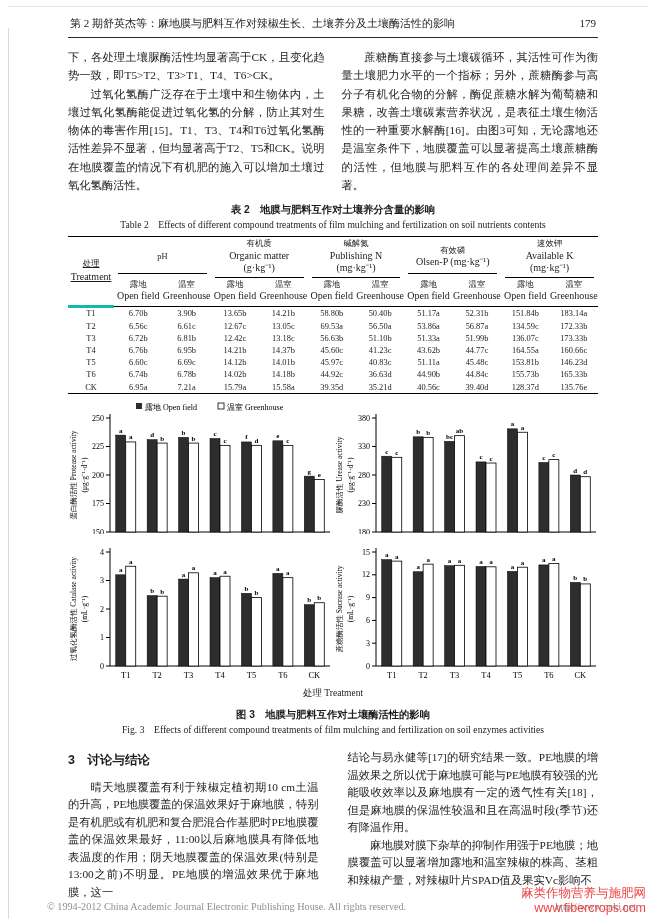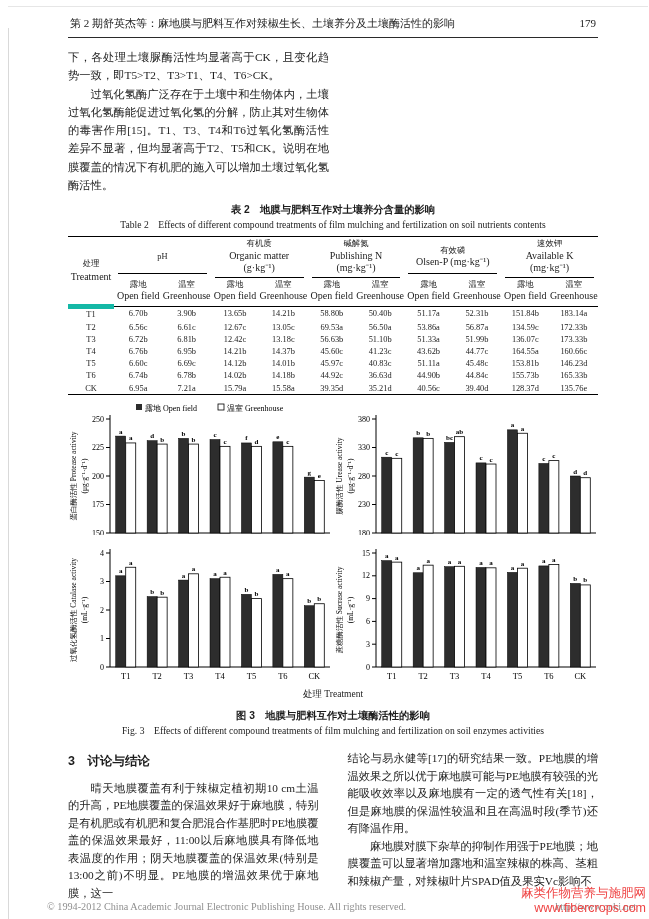--- a/index.html
+++ b/index.html
@@ -22,21 +22,21 @@
                   font-size:10.3px;text-align:center;margin-top:9px;}
   .tbl-caption-en{font-size:9.6px;text-align:center;margin-top:2px;margin-bottom:4px;}
   table.soil{width:100%;border-collapse:collapse;table-layout:fixed;
              border-top:1.5px solid #000;border-bottom:1.5px solid #000;
              font-size:8.4px;text-align:center;}
   table.soil th{font-weight:normal;padding:0;vertical-align:middle;}
   table.soil .gbox{display:flex;flex-direction:column;justify-content:center;
                    min-height:27px;margin:2px 4px 0 4px;border-bottom:0.8px solid #000;
                    padding-bottom:2px;line-height:1.25;}
   table.soil .sub-row th{border-bottom:1px solid #000;padding:2px 0 3px 0;line-height:1.25;}
-  table.soil th.treat{border-bottom:5px solid #14b8a6;line-height:1.3;}
+  table.soil th.treat{border-bottom:3px solid #14b8a6;line-height:1.3;text-decoration:underline;}
   table.soil td{padding:1.6px 0;}
   table.soil .en{font-size:10px;}
   
   .figure-grid{display:grid;grid-template-columns:1fr 1fr;justify-items:center;
                margin-top:6px;row-gap:0;}
   .chart-cell{line-height:0;}
   .fig-xlabel{text-align:center;font-size:9.5px;margin-top:1px;}
   .fig-caption-cn{font-family:"Liberation Sans", sans-serif;font-weight:bold;
                   font-size:10.3px;text-align:center;margin-top:8px;}
   .fig-caption-en{font-size:9.6px;text-align:center;margin-top:2px;}
@@ -68,20 +68,23 @@
     <div class="pg-header">
       <span>第 2 期</span>
       <span class="mid">舒英杰等：麻地膜与肥料互作对辣椒生长、土壤养分及土壤酶活性的影响</span>
       <span>179</span>
     </div>
 
     <div class="twocol">
       <div class="col">
         <p>下，各处理土壤脲酶活性均显著高于CK，且变化趋势一致，即T5&gt;T2、T3&gt;T1、T4、T6&gt;CK。</p>
         <p class="indent">过氧化氢酶广泛存在于土壤中和生物体内，土壤过氧化氢酶能促进过氧化氢的分解，防止其对生物体的毒害作用[15]。T1、T3、T4和T6过氧化氢酶活性差异不显著，但均显著高于T2、T5和CK。说明在地膜覆盖的情况下有机肥的施入可以增加土壤过氧化氢酶活性。</p>
+      </div>
+      <div class="col">
+        <p class="indent">蔗糖酶直接参与土壤碳循环，其活性可作为衡量土壤肥力水平的一个指标；另外，蔗糖酶参与高分子有机化合物的分解，酶促蔗糖水解为葡萄糖和果糖，改善土壤碳素营养状况，是表征土壤生物活性的一种重要水解酶[16]。由图3可知，无论露地还是温室条件下，地膜覆盖可以显著提高土壤蔗糖酶的活性，但地膜与肥料互作的各处理间差异不显著。</p>
       </div>
     </div>
 
     <div class="tbl-caption-cn">表 2　地膜与肥料互作对土壤养分含量的影响</div>
     <div class="tbl-caption-en">Table 2　Effects of different compound treatments of film mulching and fertilization on soil nutrients contents</div>
 
     <table class="soil">
       <colgroup>
           <col style="width:46px">
         </colgroup>

